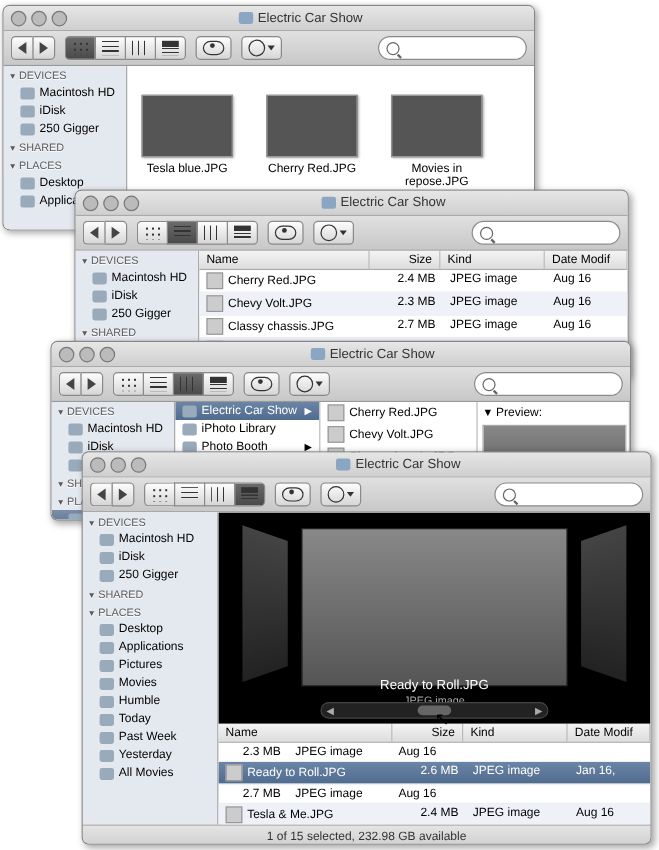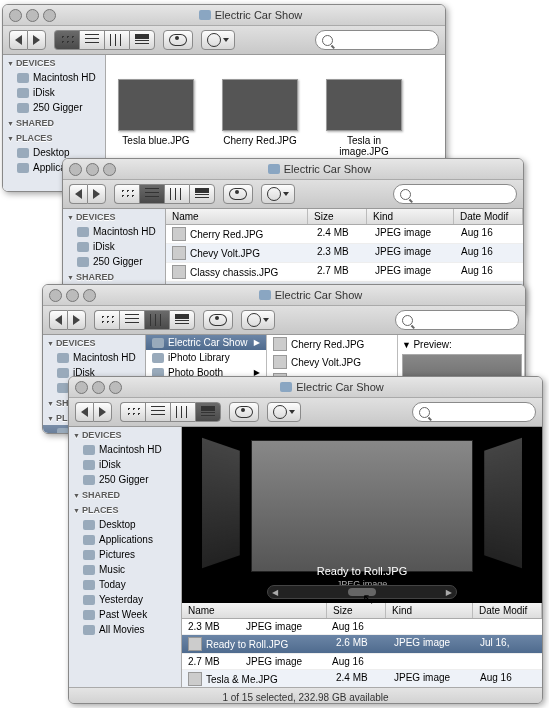--- a/index.html
+++ b/index.html
@@ -26,37 +26,37 @@
 .ico-coverflow{background:linear-gradient(#333 40%,transparent 40%),repeating-linear-gradient(#333 0 1px,transparent 1px 3px) bottom/100% 50% no-repeat}
 .ico-eye{width:16px;height:10px;border:1.5px solid #333;border-radius:50%/70%;position:relative}
 .ico-eye:after{content:"";position:absolute;top:1px;left:5px;width:4px;height:4px;background:#333;border-radius:50%}
 .ico-gear{width:12px;height:12px;border:1.5px solid #333;border-radius:50%;position:relative}
 .dd{width:0;height:0;border-left:3px solid transparent;border-right:3px solid transparent;border-top:4px solid #333;margin-left:2px}
 .search{flex:0 0 110px;height:18px;border:1px solid #8a8a8a;border-radius:10px;background:#fff;display:flex;align-items:center;padding:0 6px;margin-left:auto}
 .search .mag{width:9px;height:9px;border:1.5px solid #666;border-radius:50%;position:relative}
 .search .mag:after{content:"";position:absolute;bottom:-3px;right:-3px;width:4px;height:1.5px;background:#666;transform:rotate(45deg)}
 .body{display:flex;height:calc(100% - 48px);background:#fff}
 .sidebar{width:102px;background:#e4e8ef;border-right:1px solid #aaa;overflow:hidden;font-size:10px}
-.sbh{padding:3px 4px 2px;color:#5a5a5a;font-weight:bold;text-shadow:0 1px #fff;font-size:9px}
+.sbh{padding:3px 4px 2px;color:#5a5a5a;font-weight:normal;text-shadow:0 1px #fff;font-size:9px}
 .sbh:before{content:"▼ ";font-size:7px}
 .sbi{padding:2px 4px 2px 14px;display:flex;align-items:center;gap:4px;white-space:nowrap}
 .sbi.sel{background:linear-gradient(#7a8ea8,#5c728f);color:#fff}
 .sbi-ico{width:12px;height:10px;background:#9ab;border-radius:2px;flex-shrink:0}
 .content{flex:1;overflow:hidden;position:relative}
 .icon-grid{display:flex;gap:24px;padding:24px 10px;flex-wrap:wrap}
 .icon-item{width:80px;text-align:center;font-size:10px}
 .thumb{width:74px;height:50px;background:#555;border:1px solid #999;box-shadow:1px 1px 2px rgba(0,0,0,.3);margin:0 auto 4px}
 .list-head{display:flex;background:linear-gradient(#f4f4f4,#ddd);border-bottom:1px solid #aaa;font-size:10px}
 .list-head>div{padding:2px 6px;border-right:1px solid #bbb}
 .list-row{display:flex;font-size:10px;border-bottom:1px solid #eee}
 .list-row.alt{background:#eef2f8}
 .list-row.sel{background:linear-gradient(#6b85a6,#4f6b8e);color:#fff}
 .list-row>div{padding:2px 6px;overflow:hidden;white-space:nowrap}
 .c-name{flex:1;display:flex;align-items:center;gap:4px}
-.c-size{width:46px;text-align:left}
+.c-size{width:46px;text-align:right}
 .c-kind{width:74px}
 .c-date{width:56px}
 .file-ico{width:12px;height:12px;background:#ccc;border:1px solid #999;flex-shrink:0}
 .col-view{display:flex;height:100%}
 .col{border-right:1px solid #bbb;overflow:hidden}
 .col .row{padding:2px 6px;font-size:10px;display:flex;align-items:center;gap:4px;white-space:nowrap}
 .col .row.sel{background:linear-gradient(#6b85a6,#4f6b8e);color:#fff}
 .col .arw{margin-left:auto;font-size:8px}
 .coverflow{background:#000;height:176px;position:relative;display:flex;align-items:center;justify-content:center}
 .cf-main{width:220px;height:130px;background:linear-gradient(#888,#555);margin-top:-18px;box-shadow:0 0 0 1px #222}
@@ -145,21 +145,21 @@
         </div>
       <div class="sbi">
           <span class="sbi-ico"></span>
           <span>Applications</span>
         </div>
     </div>
     <div class="content">
       <div class="icon-grid">
         <div class="icon-item"><div class="thumb"></div><span>Tesla blue.JPG</span></div>
         <div class="icon-item"><div class="thumb"></div><span>Cherry Red.JPG</span></div>
-        <div class="icon-item"><div class="thumb"></div><span>Tesla in image.JPG</span></div>
+        <div class="icon-item"><div class="thumb"></div><span>Movies in repose.JPG</span></div>
         <div class="icon-item">
             <div class="thumb"></div>
           </div>
       </div>
 
     </div>
   </div>
 </div>
 
 <div class="win" style="left:62px;top:158px;width:460px;height:156px">
@@ -429,33 +429,37 @@
       <div class="sbi">
           <span class="sbi-ico"></span>
           <span>Applications</span>
         </div>
       <div class="sbi">
           <span class="sbi-ico"></span>
           <span>Pictures</span>
         </div>
       <div class="sbi">
           <span class="sbi-ico"></span>
-          <span>Music</span>
+          <span>Movies</span>
+        </div>
+      <div class="sbi">
+          <span class="sbi-ico"></span>
+          <span>Humble</span>
         </div>
       <div class="sbi">
           <span class="sbi-ico"></span>
           <span>Today</span>
         </div>
       <div class="sbi">
           <span class="sbi-ico"></span>
+          <span>Past Week</span>
+        </div>
+      <div class="sbi">
+          <span class="sbi-ico"></span>
           <span>Yesterday</span>
-        </div>
-      <div class="sbi">
-          <span class="sbi-ico"></span>
-          <span>Past Week</span>
         </div>
       <div class="sbi">
           <span class="sbi-ico"></span>
           <span>All Movies</span>
         </div>
 
     </div>
     <div class="content">
       <div class="coverflow">
         <div class="cf-side l"></div>
@@ -479,21 +483,21 @@
       <div id="cflist">
           <div class="list-row">
             <div class="c-size">2.3 MB</div>
             <div class="c-kind">JPEG image</div>
             <div class="c-date">Aug 16</div>
           </div>
           <div class="list-row alt sel">
             <div class="c-name"><span class="file-ico"></span>Ready to Roll.JPG</div>
             <div class="c-size">2.6 MB</div>
             <div class="c-kind">JPEG image</div>
-            <div class="c-date">Jul 16,</div>
+            <div class="c-date">Jan 16,</div>
           </div>
           <div class="list-row">
             <div class="c-size">2.7 MB</div>
             <div class="c-kind">JPEG image</div>
             <div class="c-date">Aug 16</div>
           </div>
           <div class="list-row alt">
             <div class="c-name"><span class="file-ico"></span>Tesla &amp; Me.JPG</div>
             <div class="c-size">2.4 MB</div>
             <div class="c-kind">JPEG image</div>

